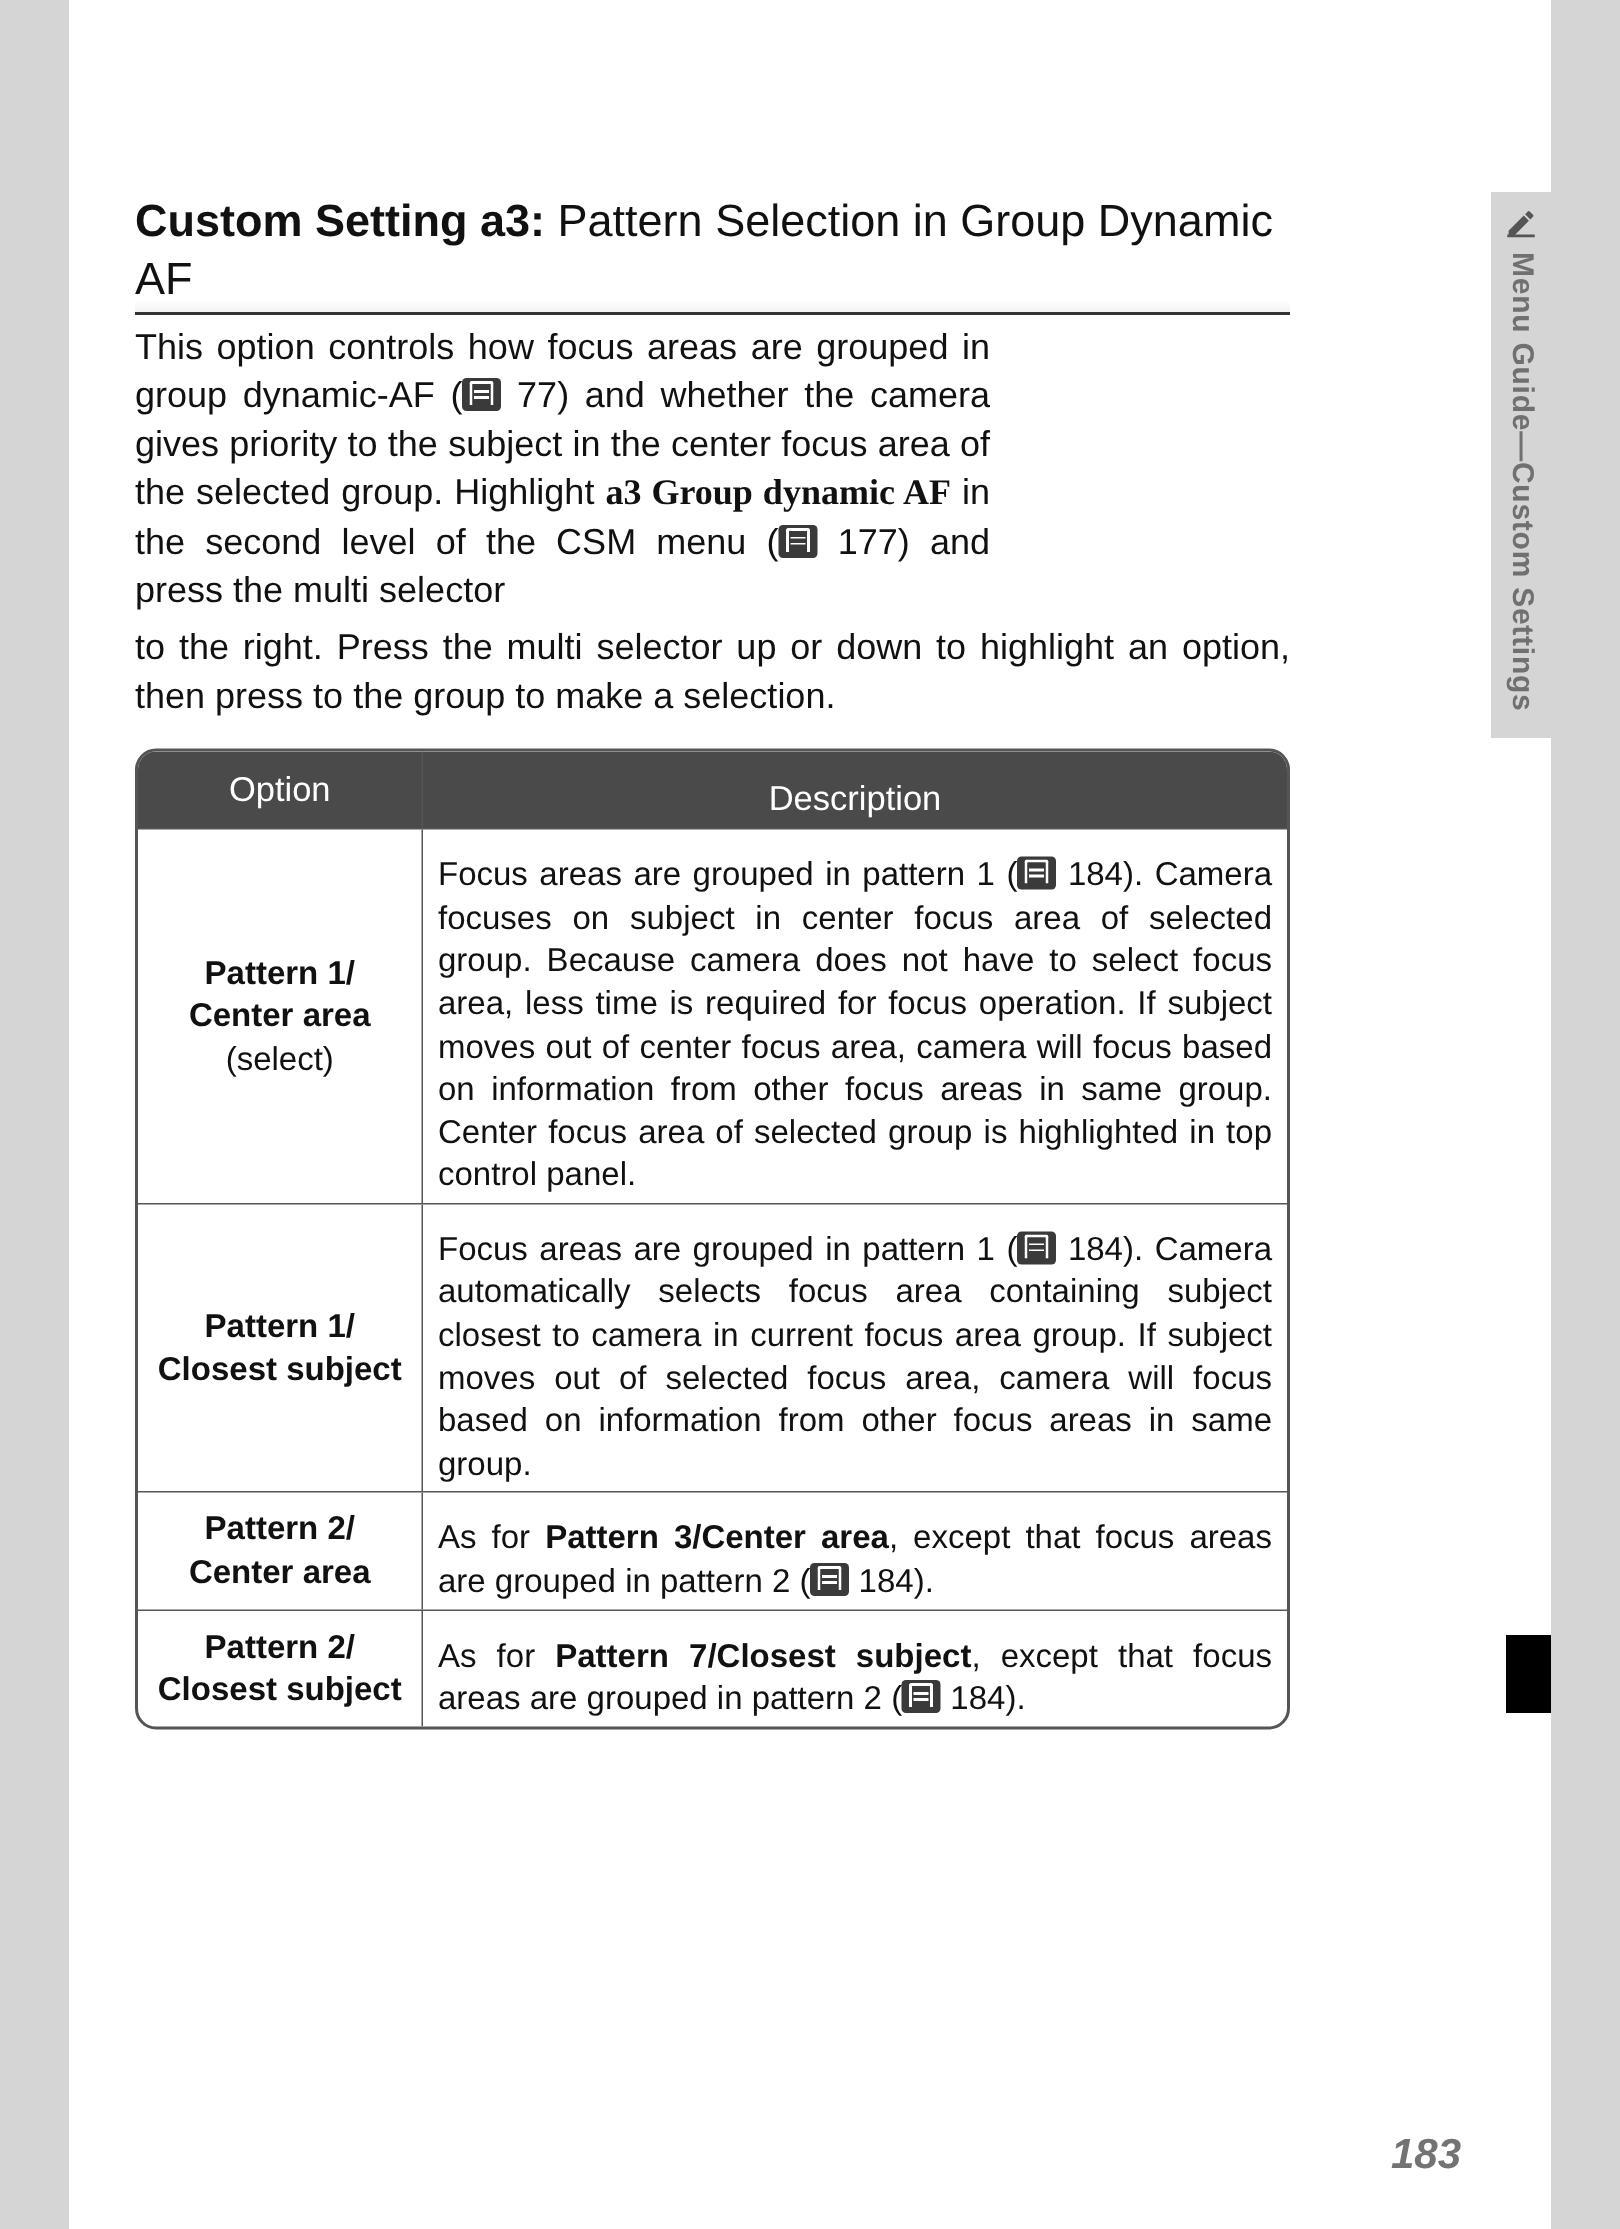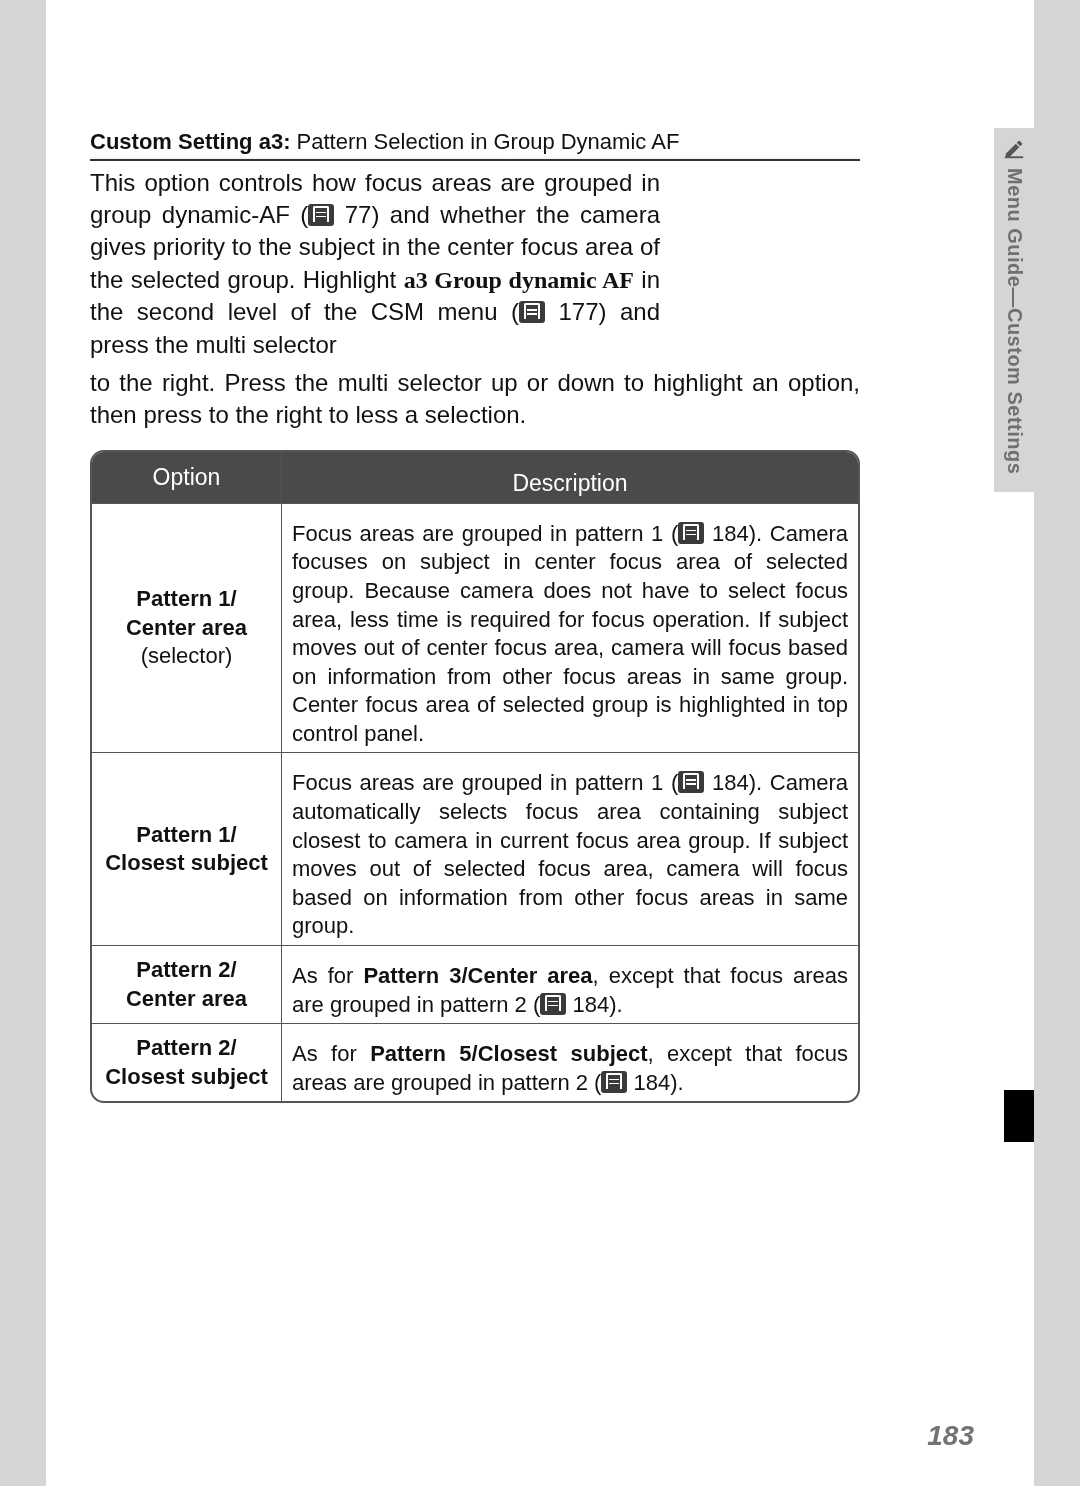--- a/index.html
+++ b/index.html
@@ -18,21 +18,21 @@
     background: #ffffff;
   }
   .content {
     position: absolute;
     left: 44px;
     top: 128px;
     width: 770px;
     color: #111;
   }
   .heading {
-    font-size: 22px;
+    font-size: 30px;
     line-height: 1.3;
     border-bottom: 2px solid #333;
     display: inline-block;
     width: 100%;
     padding-bottom: 2px;
     background: linear-gradient(to bottom, rgba(0,0,0,0) 90%, rgba(0,0,0,0.05) 100%);
   }
   .heading .bold { font-weight: 700; }
   .para {
     font-size: 24px;
@@ -174,33 +174,33 @@
 
   <div class="content">
 
     <div class="heading">
       <span class="bold">Custom Setting a3:</span><span> Pattern Selection in Group Dynamic AF</span>
     </div>
 
     <div class="para para-narrow">
       <span>This option controls how focus areas are grouped in group dynamic-AF (</span><span class="ref-icon"></span> <span>77</span><span>) and whether the camera gives priority to the subject in the center focus area of the selected group.  Highlight </span><span class="bold">a3 Group dynamic AF</span><span> in the second level of the CSM menu (</span><span class="ref-icon"></span> <span>177</span><span>) and press the multi selector</span>
     </div>
-    <div class="para">to the right.  Press the multi selector up or down to highlight an option, then press to the right to less a selection.</div>
+    <div class="para">to the right.  Press the multi selector up or down to highlight an option, then press to the group to make a selection.</div>
 
     <div class="tbl">
       <div class="tbl-head">
         <div class="c1">Option</div>
         <div class="c2">Description</div>
       </div>
 
       <div class="tbl-row">
         <div class="c1">
           <span class="b">Pattern 1/</span>
           <span class="b">Center area</span>
-          <span>(selector)</span>
+          <span>(select)</span>
         </div>
         <div class="c2">
           <span>Focus areas are grouped in pattern 1 (</span><span class="ref-icon"></span> <span>184</span><span>).  Camera focuses on subject in center focus area of selected group.  Because camera does not have to select focus area, less time is required for focus operation.  If subject moves out of center focus area, camera will focus based on information from other focus areas in same group.  Center focus area of selected group is highlighted in top control panel.</span>
         </div>
       </div>
 
       <div class="tbl-row">
         <div class="c1">
           <span class="b">Pattern 1/</span>
           <span class="b">Closest subject</span>
@@ -219,21 +219,21 @@
           <span>As for </span><span class="b">Pattern 3/Center area</span><span>, except that focus areas are grouped in pattern 2 (</span><span class="ref-icon"></span> <span>184</span><span>).</span>
         </div>
       </div>
 
       <div class="tbl-row">
         <div class="c1">
           <span class="b">Pattern 2/</span>
           <span class="b">Closest subject</span>
         </div>
         <div class="c2">
-          <span>As for </span><span class="b">Pattern 5/Closest subject</span><span>, except that focus areas are grouped in pattern 2 (</span><span class="ref-icon"></span> <span>184</span><span>).</span>
+          <span>As for </span><span class="b">Pattern 7/Closest subject</span><span>, except that focus areas are grouped in pattern 2 (</span><span class="ref-icon"></span> <span>184</span><span>).</span>
         </div>
       </div>
 
     </div>
   </div>
 
   <div class="page-num">183</div>
 </div>
 
 </body></html>

